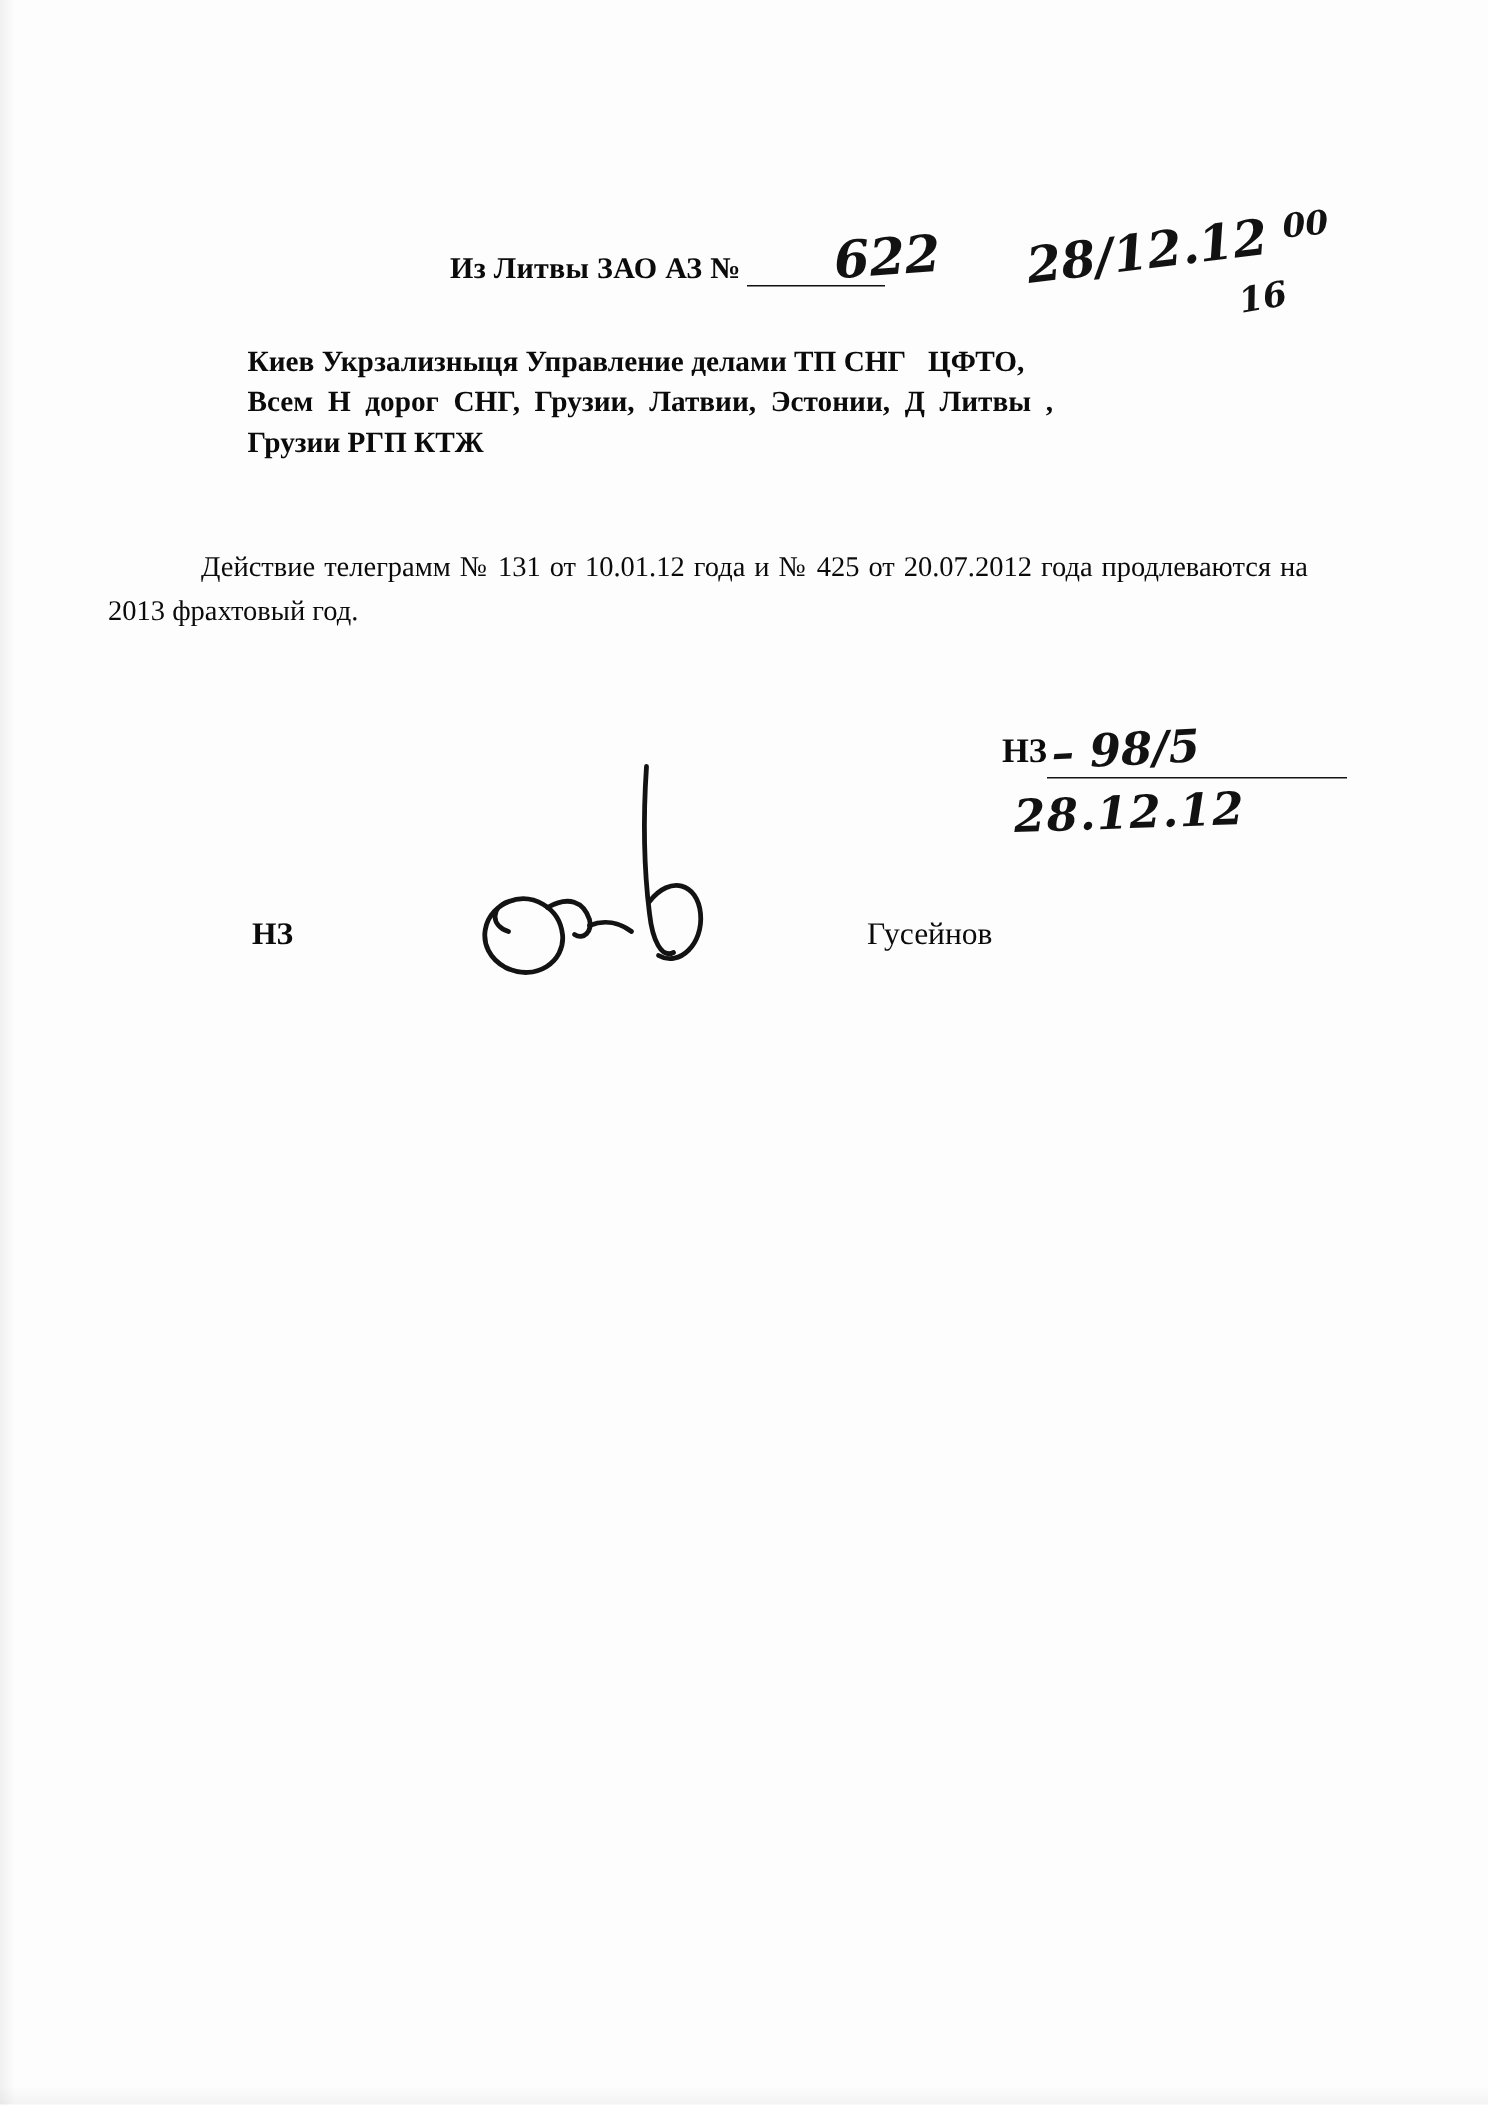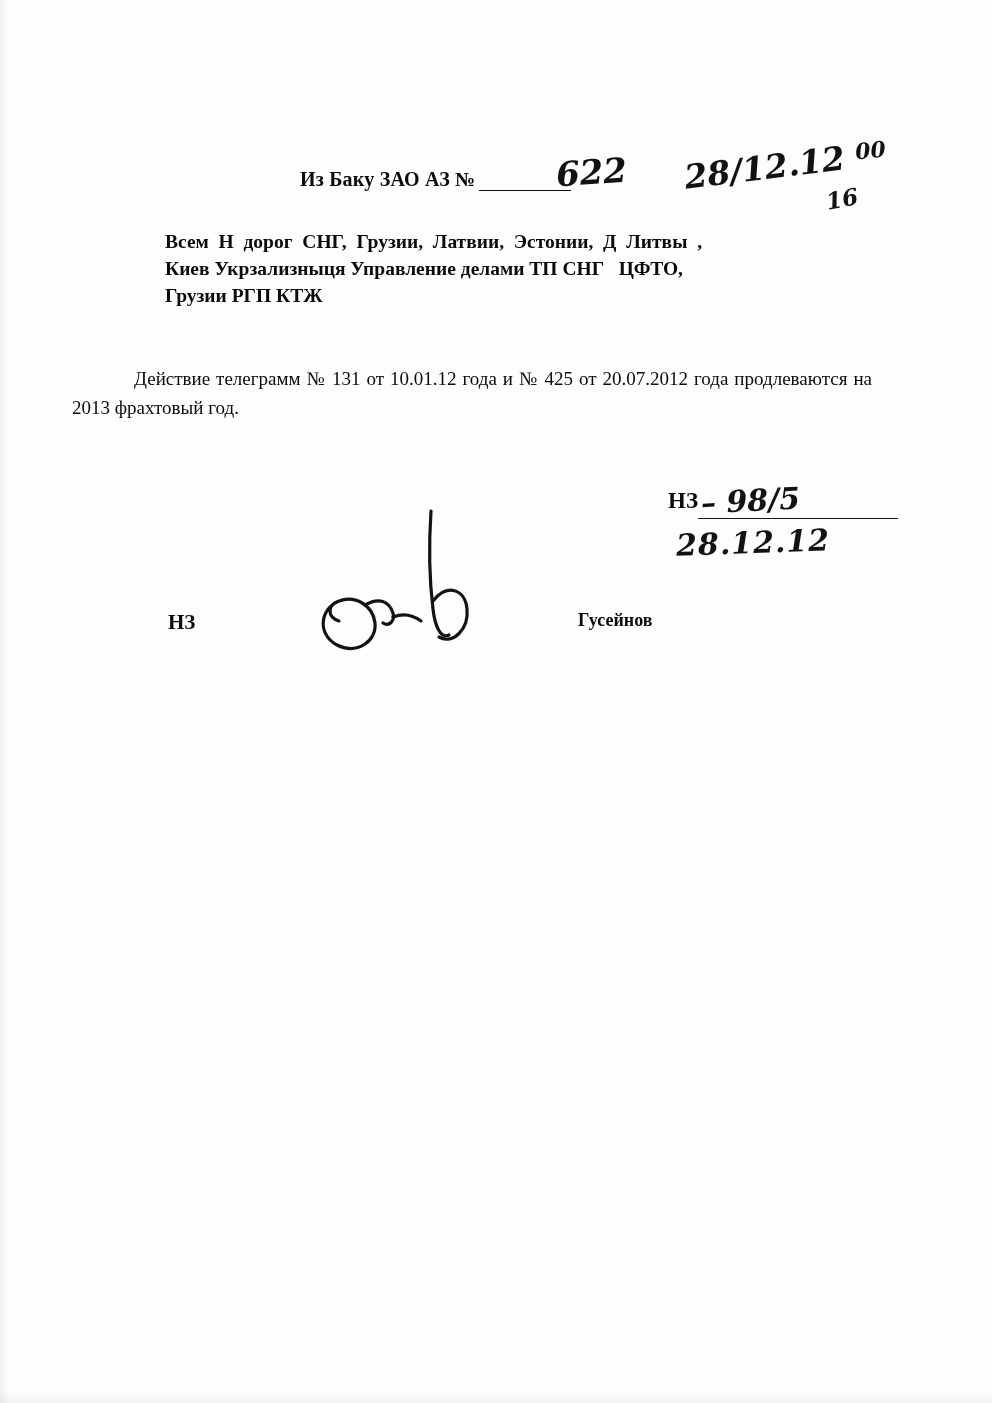--- a/index.html
+++ b/index.html
@@ -151,22 +151,22 @@
     position: absolute;
     top: 610px;
     left: 168px;
     font-weight: bold;
     font-size: 21px;
   }
   .sig-name {
     position: absolute;
     top: 610px;
     left: 578px;
-    font-weight: bold;
-    font-size: 18px;
+    font-weight: normal;
+    font-size: 21px;
   }
   .signature-mark {
     position: absolute;
     top: 505px;
     left: 305px;
     width: 180px;
     height: 160px;
   }
 
   
@@ -185,32 +185,32 @@
 </style>
 </head>
 <body>
 
 <div class="page">
 
   <div class="scan-edge-left"></div>
   <div class="scan-edge-bottom"></div>
 
   <div class="header-line">
-    <span class="label">Из Баку ЗАО АЗ №</span>
+    <span class="label">Из Литвы ЗАО АЗ №</span>
     <span class="rule"></span>
   </div>
 
   <div class="hand hw-number">622</div>
   <div class="hand hw-date">28/12.12</div>
   <div class="hand hw-time-top">00</div>
   <div class="hand hw-time-bottom">16</div>
 
   <div class="addressees">
+    <div class="a-line">Киев Укрзализныця Управление делами ТП СНГ   ЦФТО,</div>
     <div class="a-line">Всем  Н  дорог  СНГ,  Грузии,  Латвии,  Эстонии,  Д  Литвы  ,</div>
-    <div class="a-line">Киев Укрзализныця Управление делами ТП СНГ   ЦФТО,</div>
     <div class="a-line">Грузии РГП КТЖ</div>
   </div>
 
   <div class="body-text">
     <span class="indent">Действие телеграмм   № 131 от 10.01.12 года и №   425 от 20.07.2012 года продлеваются на 2013 фрахтовый год.</span>
   </div>
 
   <div class="resolution">
     <div class="res-row">
       <span class="res-code">НЗ</span>

